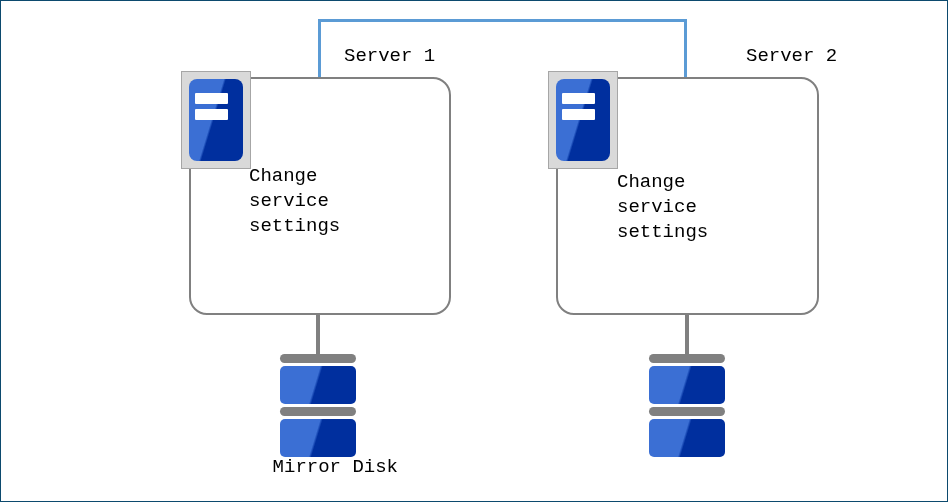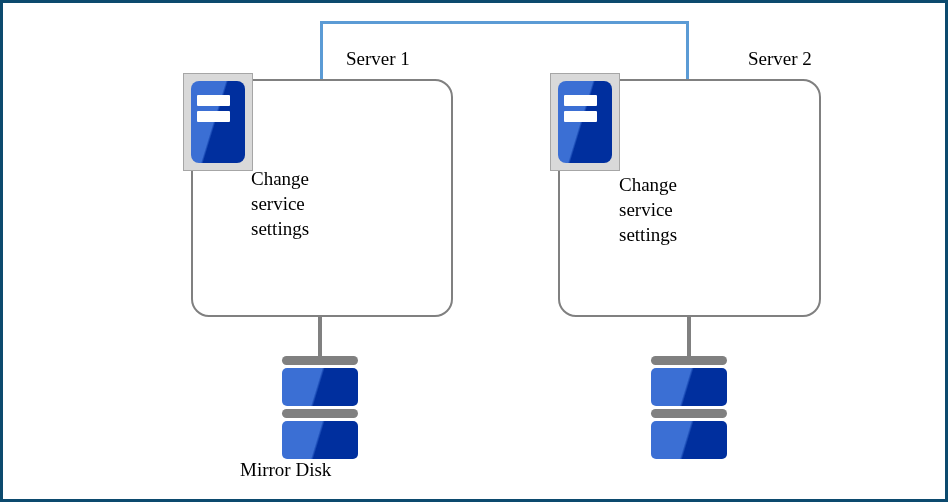--- a/index.html
+++ b/index.html
@@ -5,24 +5,24 @@
   html, body {
     margin: 0;
     padding: 0;
     background: #ffffff;
   }
   #canvas {
     position: relative;
     width: 948px;
     height: 502px;
     background: #ffffff;
-    border: 3px solid #0c4a6e;
+    border: 1px solid #0c4a6e;
     box-sizing: border-box;
     overflow: hidden;
-    font-family: Liberation Serif, serif;
+    font-family: Liberation Mono, monospace;
   }
 
   
   .link-bracket {
     position: absolute;
     border: 3px solid #5b9bd5;
     border-bottom: none;
     box-sizing: border-box;
     background: transparent;
   }
@@ -109,21 +109,21 @@
     background: linear-gradient(107deg, #3b6fd4 0%, #3b6fd4 46%, #002f9e 49%, #002f9e 100%);
   }
   .disk-gap { height: 3px; }
 
   
   .disk-label {
     position: absolute;
     font-size: 19px;
     color: #000000;
     white-space: nowrap;
-    text-align: left;
+    text-align: right;
     line-height: 1;
   }
 </style>
 </head>
 <body>
 
 <div id="canvas">
 
   <div class="link-bracket" style="left:317px; top:18px; width:369px; height:58px;"></div>
 

